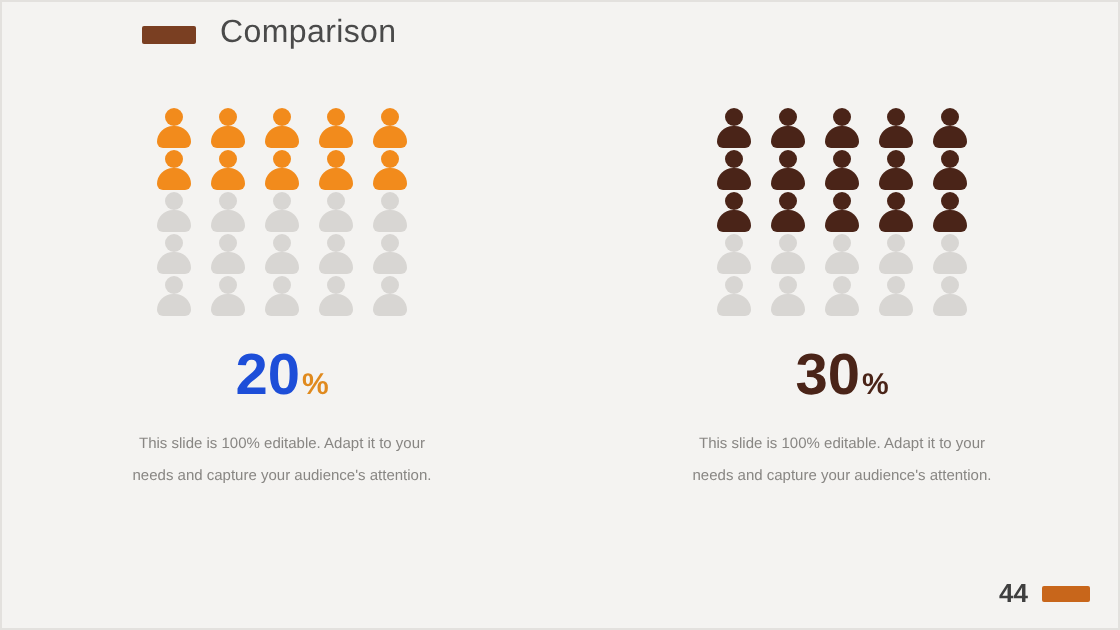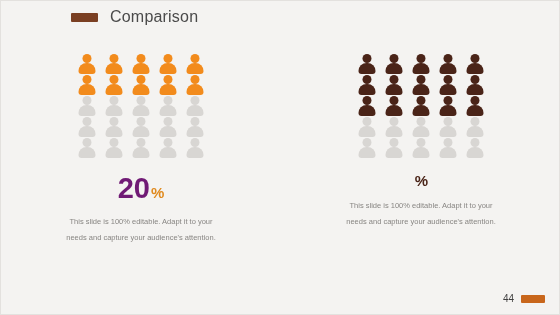--- a/index.html
+++ b/index.html
@@ -114,22 +114,22 @@
   }
   
   .footer {
     position: absolute;
     right: 14px;
     bottom: 10px;
     display: flex;
     align-items: center;
   }
   .page-num {
-    font-size: 10px;
-    font-weight: normal;
+    font-size: 13px;
+    font-weight: bold;
     color: #3f3f3f;
     margin-right: 7px;
   }
   .footer-bar {
     width: 24px;
     height: 8px;
     background: #c8661b;
     border-radius: 1px;
   }
 </style>
@@ -242,21 +242,21 @@
           <div class="person">
             <div class="head" style="background: rgb(216, 214, 211);"></div>
             <div class="body" style="background: rgb(216, 214, 211);"></div>
           </div>
           <div class="person">
             <div class="head" style="background: rgb(216, 214, 211);"></div>
             <div class="body" style="background: rgb(216, 214, 211);"></div>
           </div>
         </div>
       <div class="pct-row">
-        <span class="pct-num" style="color: #701a75;">20</span>
+        <span class="pct-num" style="color: #1d4ed8;">20</span>
         <span class="pct-sym" style="color: rgb(224, 138, 30);">%</span>
       </div>
       <div class="desc">This slide is 100% editable. Adapt it to your needs and capture your audience's attention.</div>
     </div>
 
     <div class="col">
       <div class="icon-grid">
           <div class="person">
             <div class="head" style="background: rgb(74, 36, 24);"></div>
             <div class="body" style="background: rgb(74, 36, 24);"></div>
@@ -352,20 +352,21 @@
           <div class="person">
             <div class="head" style="background: rgb(216, 214, 211);"></div>
             <div class="body" style="background: rgb(216, 214, 211);"></div>
           </div>
           <div class="person">
             <div class="head" style="background: rgb(216, 214, 211);"></div>
             <div class="body" style="background: rgb(216, 214, 211);"></div>
           </div>
         </div>
       <div class="pct-row">
+        <span class="pct-num" style="color: rgb(74, 36, 24);">30</span>
         <span class="pct-sym" style="color: rgb(74, 36, 24);">%</span>
       </div>
       <div class="desc">This slide is 100% editable. Adapt it to your needs and capture your audience's attention.</div>
     </div>
 
   </div>
 
   <div class="footer">
     <span class="page-num">44</span>
     <span class="footer-bar" style="background: rgb(200, 102, 27);"></span>

